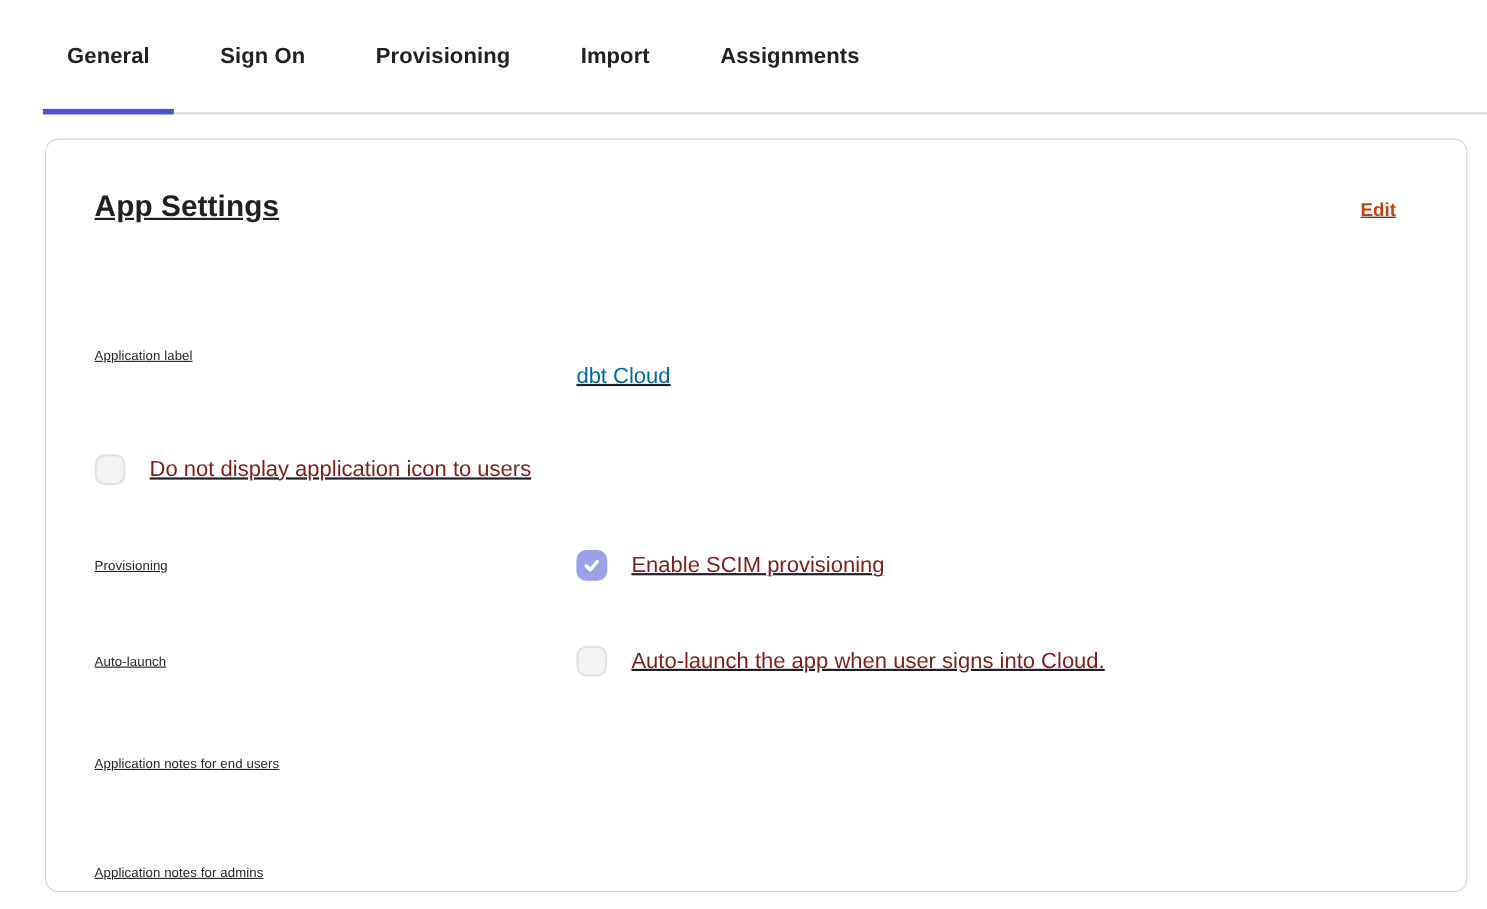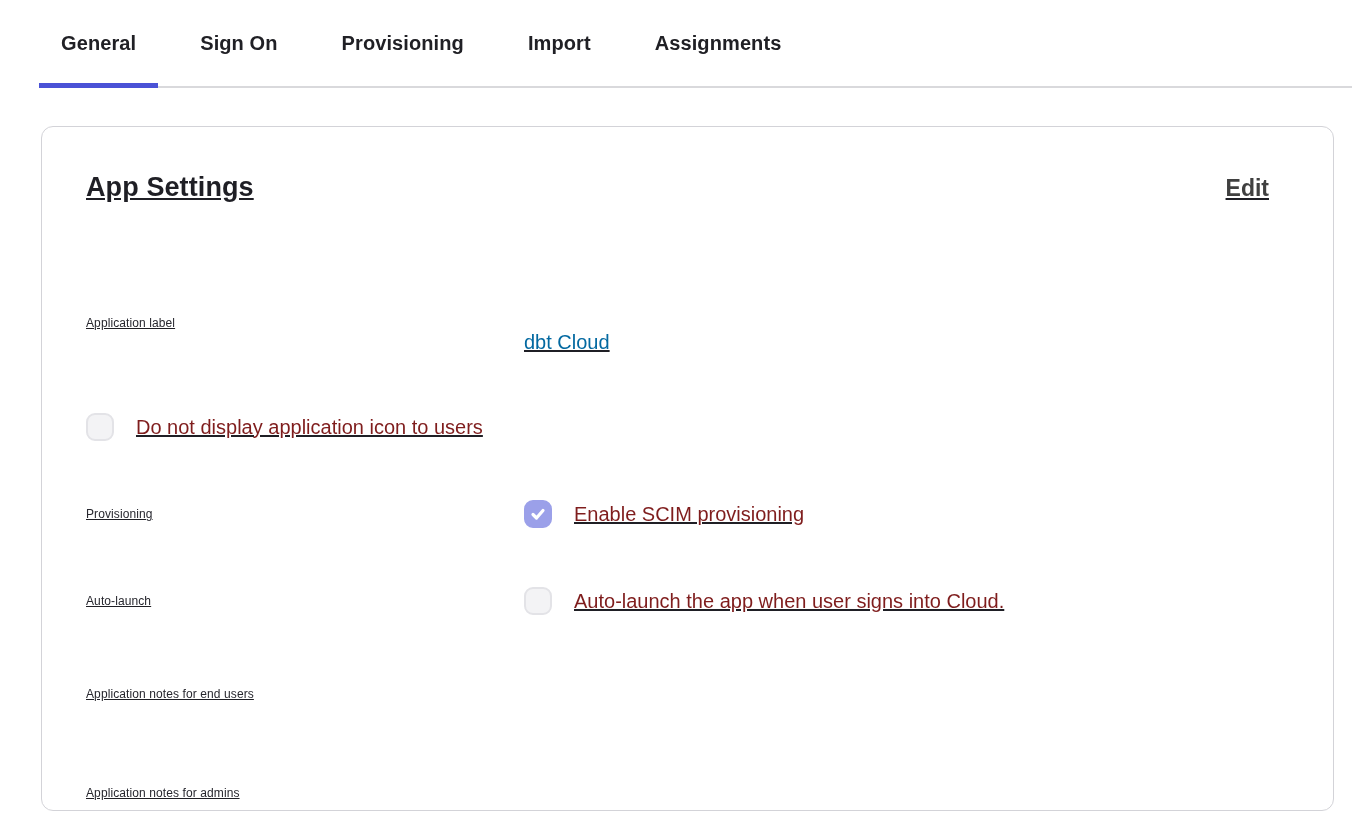--- a/index.html
+++ b/index.html
@@ -7,21 +7,21 @@
     width: 1352px;
     background: #ffffff;
     font-family: "Liberation Sans", sans-serif;
     color: #1f1f25;
   }
   .page { width: 1352px; height: 826px; position: relative; overflow: hidden; }
 
   
   .tab-bar {
     margin-left: 39px;
-    height: 88px;
+    height: 104px;
     display: flex;
     align-items: center;
     gap: 20px;
     border-bottom: 2px solid #d9d9dc;
     text-align: right;
   }
   .tab {
     height: 100%;
     display: flex;
     align-items: center;
@@ -63,23 +63,23 @@
     padding-right: 20px;
   }
   .card-title {
     font-size: 27px;
     font-weight: 700;
     line-height: 36px;
     color: #1f1f25;
     letter-spacing: 0.1px;
   }
   .edit-link {
-    font-size: 23px;
+    font-size: 17px;
     font-weight: 700;
-    color: #404040;
+    color: #c2410c;
     text-decoration: none;
     cursor: pointer;
   }
 
   .rows { margin-top: 86px; }
   .row {
     display: flex;
     align-items: center;
     min-height: 28px;
     margin-bottom: 59px;

